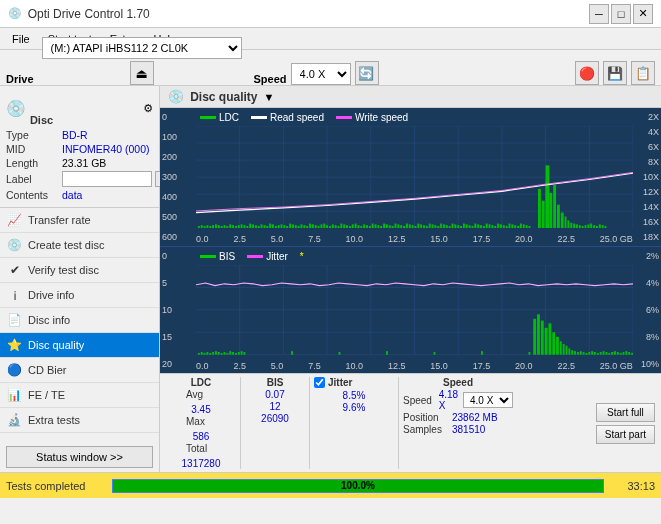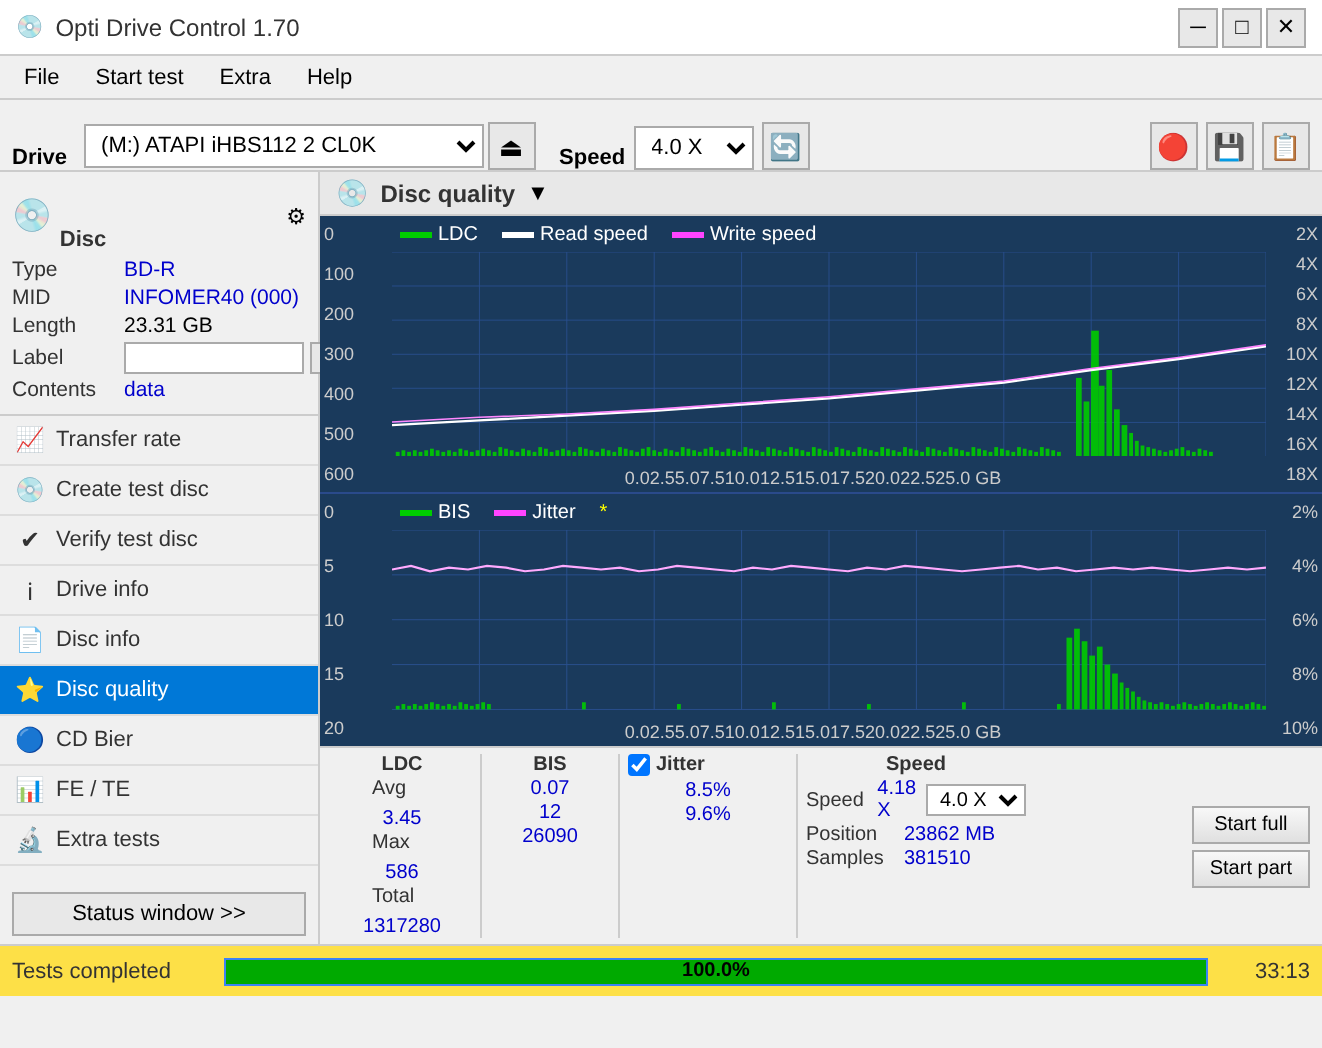--- a/index.html
+++ b/index.html
@@ -47,21 +47,21 @@
       background: #f0f0f0;
       height: 36px;
       display: flex;
       align-items: flex-end;
       padding: 0 6px;
       border-bottom: 1px solid #ccc;
       gap: 4px;
     }
     .toolbar-label { font-size: 11px; font-weight: bold; margin-right: 4px; }
     .toolbar-drive-select {
-      display: flex; align-items: center; gap: 2px;
+      display: flex; align-items: center; gap: 2px; flex-direction: column;
     }
     .toolbar-drive-combo {
       background: #fff;
       border: 1px solid #aaa;
       padding: 2px 4px;
       font-size: 11px;
       width: 200px;
       height: 22px;
     }
     .toolbar-icon-btn {
@@ -250,23 +250,23 @@
       right: 28px;
       top: 18px;
       bottom: 18px;
     }
 
     
     .x-axis {
       position: absolute;
       bottom: 2px;
       left: 36px;
-      right: 44px;
-      display: flex;
-      justify-content: center;
+      right: 28px;
+      display: flex;
+      justify-content: space-between;
       font-size: 9px;
       color: #ccc;
     }
 
     
     .stats-section {
       background: #f0f0f0;
       border-top: 1px solid #ccc;
       padding: 3px 6px;
       display: flex;

